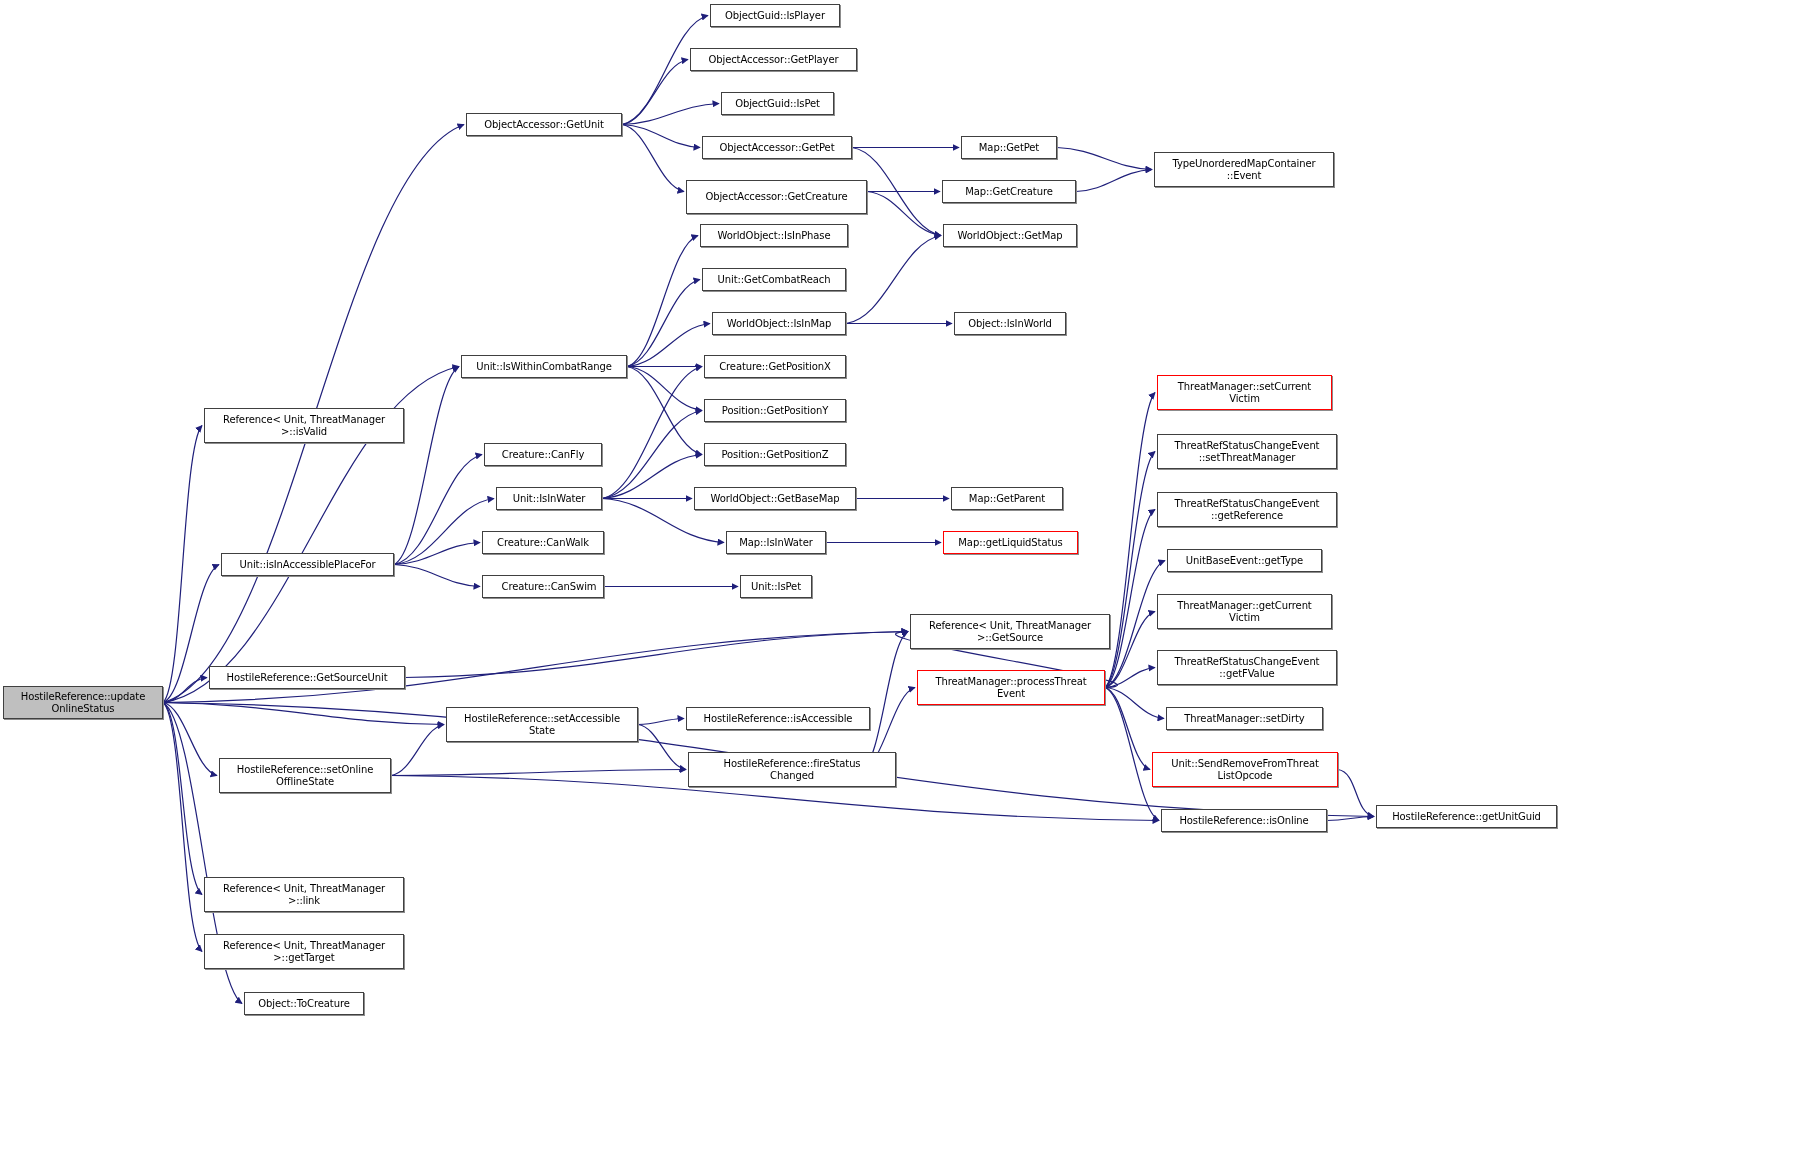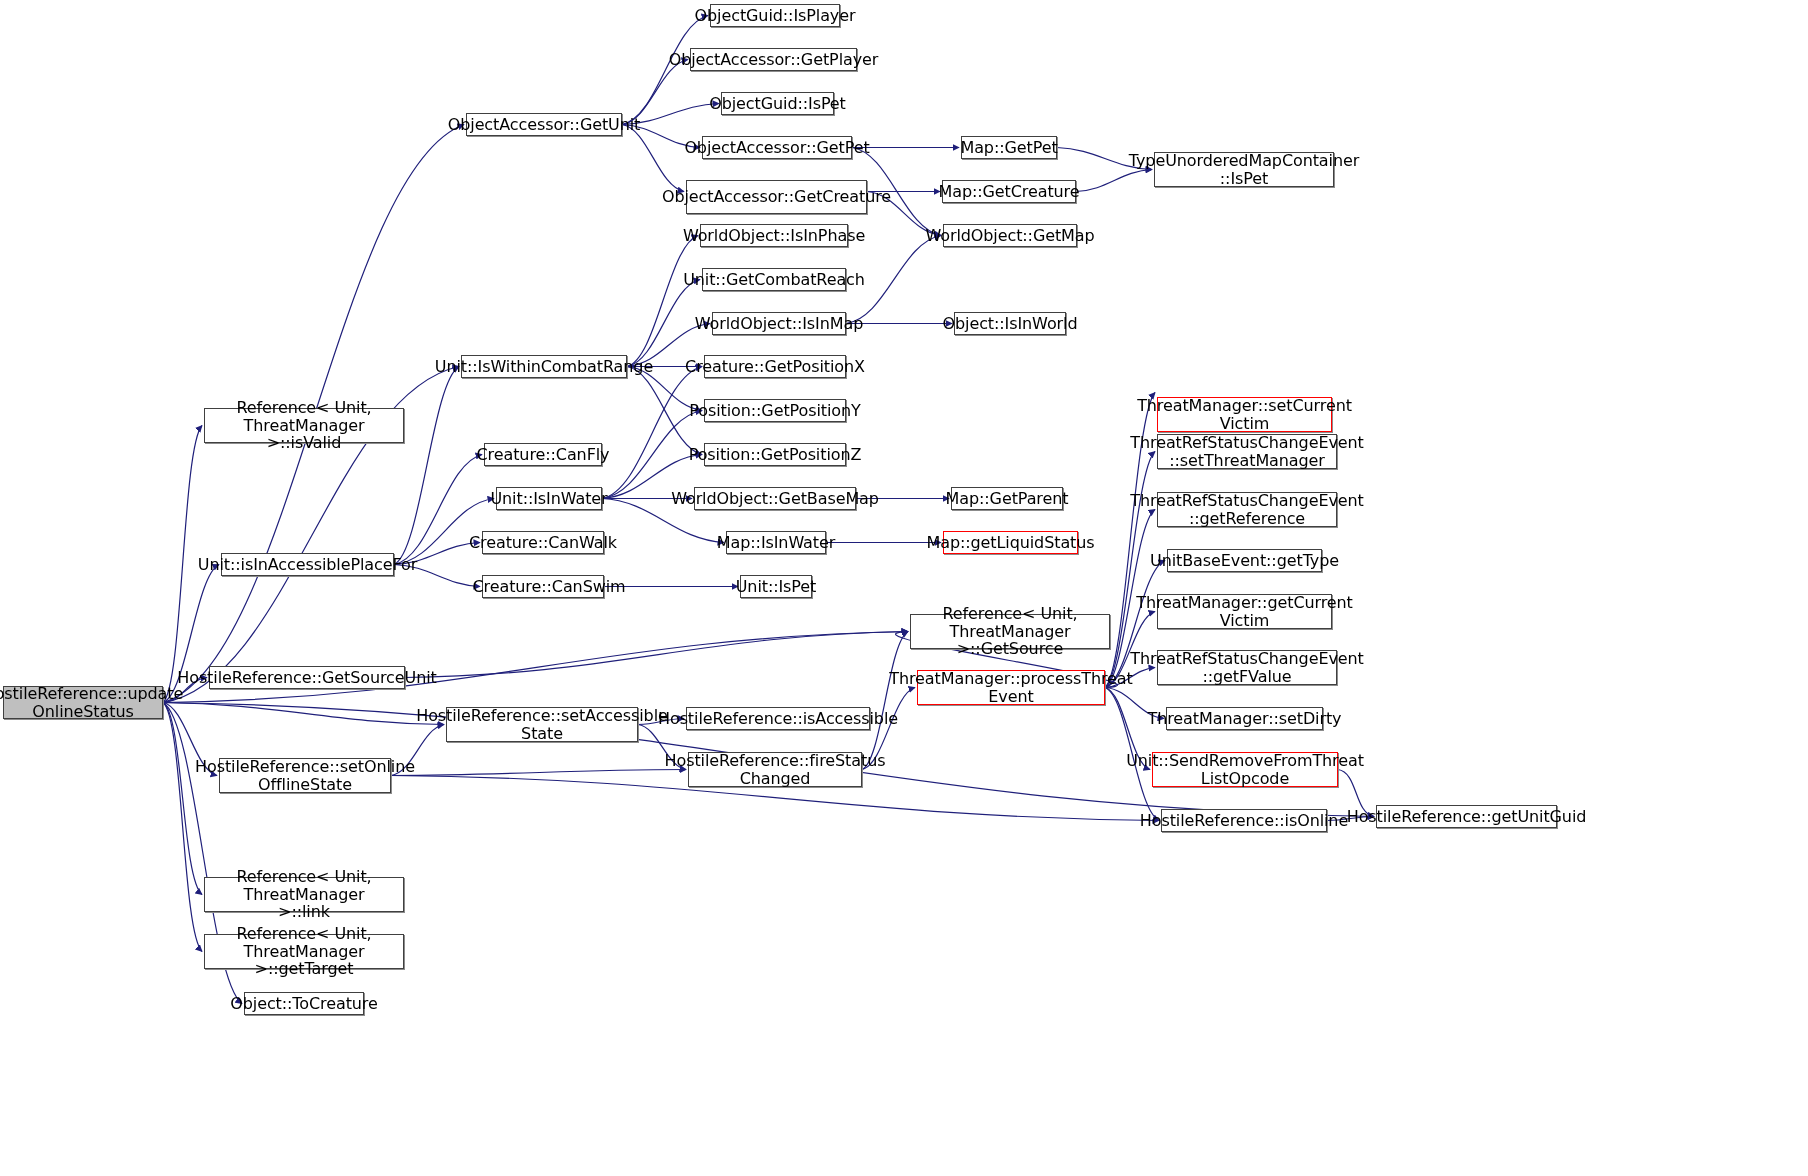--- a/index.html
+++ b/index.html
@@ -9,21 +9,21 @@
   .node{
     position:absolute;
     box-sizing:border-box;
     display:flex;
     align-items:center;
     justify-content:center;
     text-align:center;
     border:1px solid #404040;
     background:#ffffff;
     color:#000000;
-    font-size:16px;
+    font-size:10px;
     line-height:1.12;
     letter-spacing:-0.1px;
     white-space:pre-line;
     padding:0 4px;
     box-shadow:1px 1px 0 0 #8c8c8c;
   }
   .node.red{border-color:#ff0000;}
   .node.current{background:#bfbfbf;border-color:#404040;}
   .node span{display:block;}
 </style>
@@ -136,33 +136,33 @@
       <div class="node" style="left: 712px; top: 312px; width: 134px; height: 23px;"><span>WorldObject::IsInMap</span></div>
       <div class="node" style="left: 704px; top: 355px; width: 142px; height: 23px;"><span>Creature::GetPositionX</span></div>
       <div class="node" style="left: 704px; top: 399px; width: 142px; height: 23px;"><span>Position::GetPositionY</span></div>
       <div class="node" style="left: 704px; top: 443px; width: 142px; height: 23px;"><span>Position::GetPositionZ</span></div>
       <div class="node" style="left: 694px; top: 487px; width: 162px; height: 23px;"><span>WorldObject::GetBaseMap</span></div>
       <div class="node" style="left: 726px; top: 531px; width: 100px; height: 23px;"><span>Map::IsInWater</span></div>
       <div class="node" style="left: 740px; top: 575px; width: 72px; height: 23px;"><span>Unit::IsPet</span></div>
       <div class="node" style="left: 910px; top: 614px; width: 200px; height: 35px;"><span>Reference&lt; Unit, ThreatManager
 &gt;::GetSource</span></div>
       <div class="node" style="left: 686px; top: 707px; width: 184px; height: 23px;"><span>HostileReference::isAccessible</span></div>
-      <div class="node" style="left: 688px; top: 752px; width: 174px; height: 35px;"><span>HostileReference::fireStatus
+      <div class="node" style="left: 688px; top: 752px; width: 208px; height: 35px;"><span>HostileReference::fireStatus
 Changed</span></div>
       <div class="node" style="left: 961px; top: 136px; width: 96px; height: 23px;"><span>Map::GetPet</span></div>
       <div class="node" style="left: 942px; top: 180px; width: 134px; height: 23px;"><span>Map::GetCreature</span></div>
       <div class="node" style="left: 943px; top: 224px; width: 134px; height: 23px;"><span>WorldObject::GetMap</span></div>
       <div class="node" style="left: 954px; top: 312px; width: 112px; height: 23px;"><span>Object::IsInWorld</span></div>
       <div class="node" style="left: 951px; top: 487px; width: 112px; height: 23px;"><span>Map::GetParent</span></div>
       <div class="node red" style="left: 943px; top: 531px; width: 135px; height: 23px;"><span>Map::getLiquidStatus</span></div>
       <div class="node red" style="left: 917px; top: 670px; width: 188px; height: 35px;"><span>ThreatManager::processThreat
 Event</span></div>
       <div class="node" style="left: 1154px; top: 152px; width: 180px; height: 35px;"><span>TypeUnorderedMapContainer
-::IsPet</span></div>
-      <div class="node red" style="left: 1157px; top: 375px; width: 175px; height: 35px; margin-top: 22px;"><span>ThreatManager::setCurrent
+::Event</span></div>
+      <div class="node red" style="left: 1157px; top: 375px; width: 175px; height: 35px;"><span>ThreatManager::setCurrent
 Victim</span></div>
       <div class="node" style="left: 1157px; top: 434px; width: 180px; height: 35px;"><span>ThreatRefStatusChangeEvent
 ::setThreatManager</span></div>
       <div class="node" style="left: 1157px; top: 492px; width: 180px; height: 35px;"><span>ThreatRefStatusChangeEvent
 ::getReference</span></div>
       <div class="node" style="left: 1167px; top: 549px; width: 155px; height: 23px;"><span>UnitBaseEvent::getType</span></div>
       <div class="node" style="left: 1157px; top: 594px; width: 175px; height: 35px;"><span>ThreatManager::getCurrent
 Victim</span></div>
       <div class="node" style="left: 1157px; top: 650px; width: 180px; height: 35px;"><span>ThreatRefStatusChangeEvent
 ::getFValue</span></div>

